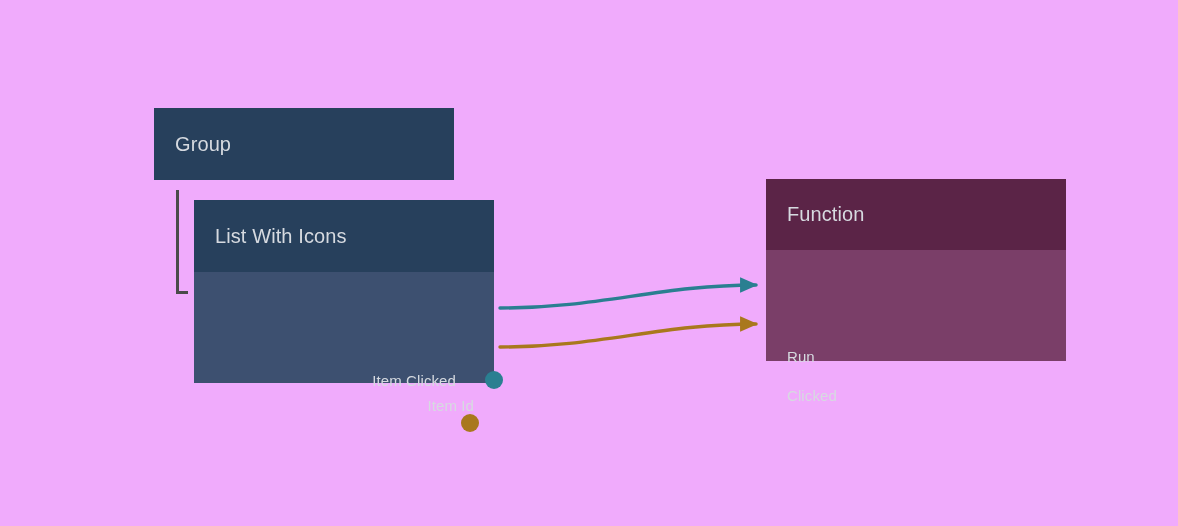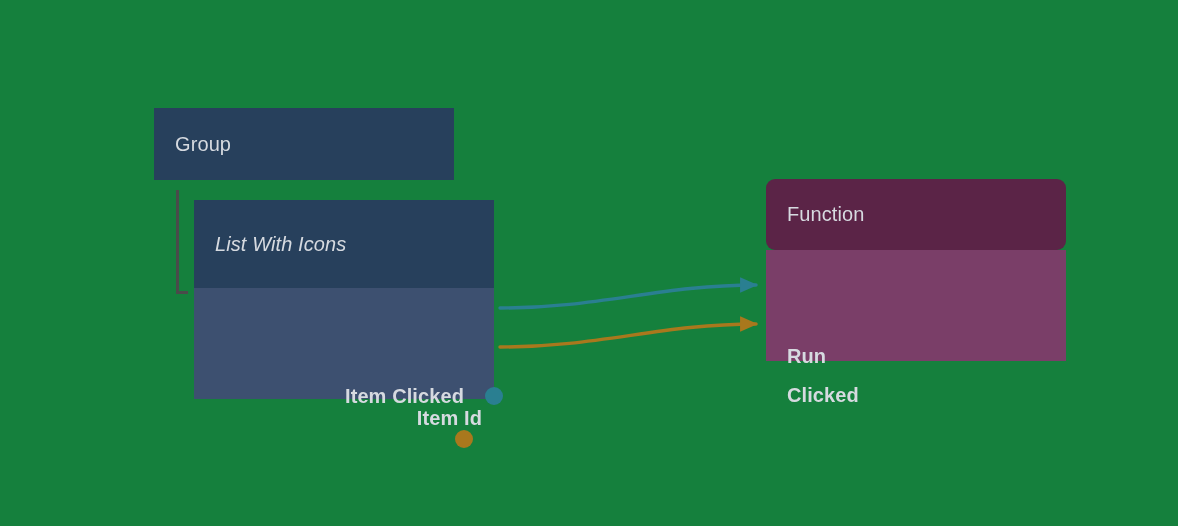--- a/index.html
+++ b/index.html
@@ -11,21 +11,21 @@
     width: 1178px;
     height: 526px;
     overflow: hidden;
     font-family: "Liberation Sans", sans-serif;
     -webkit-font-smoothing: antialiased;
   }
   #canvas {
     position: relative;
     width: 1178px;
     height: 526px;
-    background: #15803d;
+    background: #f0abfc;
   }
   .node {
     position: absolute;
     box-sizing: border-box;
     overflow: visible;
   }
   .node-header {
     box-sizing: border-box;
     display: flex;
     align-items: center;
@@ -66,40 +66,38 @@
   }
 
   
   #list-node {
     left: 194px;
     top: 200px;
     width: 300px;
     height: 183px;
   }
   #list-node .hdr {
-    height: 88px;
+    height: 72px;
     background: #27405c;
-    font-style: italic;
   }
   #list-node .body {
     height: 111px;
     background: #3d5070;
   }
 
   
   #function-node {
     left: 766px;
     top: 179px;
     width: 300px;
     height: 182px;
   }
   #function-node .hdr {
     height: 71px;
     background: #5b2447;
-    border-radius: 9px;
   }
   #function-node .body {
     height: 111px;
     background: #7a3e68;
   }
 
   
   .port-row {
     position: absolute;
     display: flex;
@@ -111,25 +109,25 @@
     right: 0;
     justify-content: flex-end;
     padding-right: 0;
   }
   .port-row.in {
     left: 0;
     justify-content: flex-start;
   }
   .port-label {
     color: #d6dae0;
-    font-size: 20px;
-    font-weight: 700;
+    font-size: 15px;
+    font-weight: 400;
     letter-spacing: 0.1px;
   }
-  .port-row.out .port-label { margin-right: 12px; }
+  .port-row.out .port-label { margin-right: 20px; }
   .port-row.in  .port-label { margin-left: 21px; }
 
   .port-dot {
     width: 18px;
     height: 18px;
     border-radius: 50%;
     flex: 0 0 auto;
     position: relative;
     right: -9px;
   }

